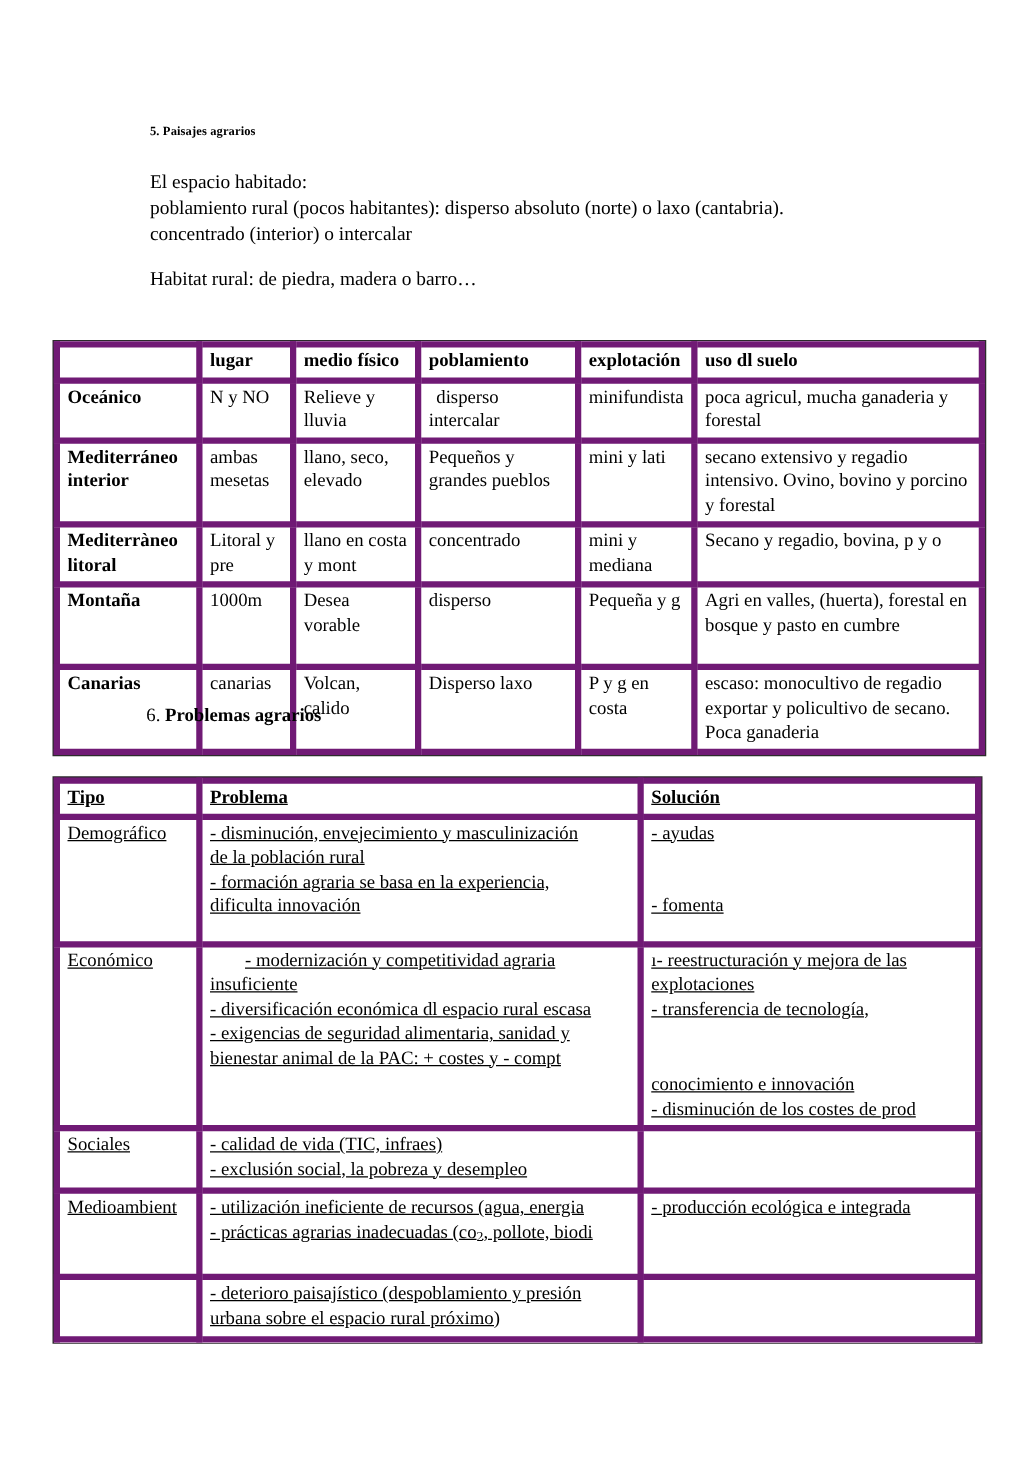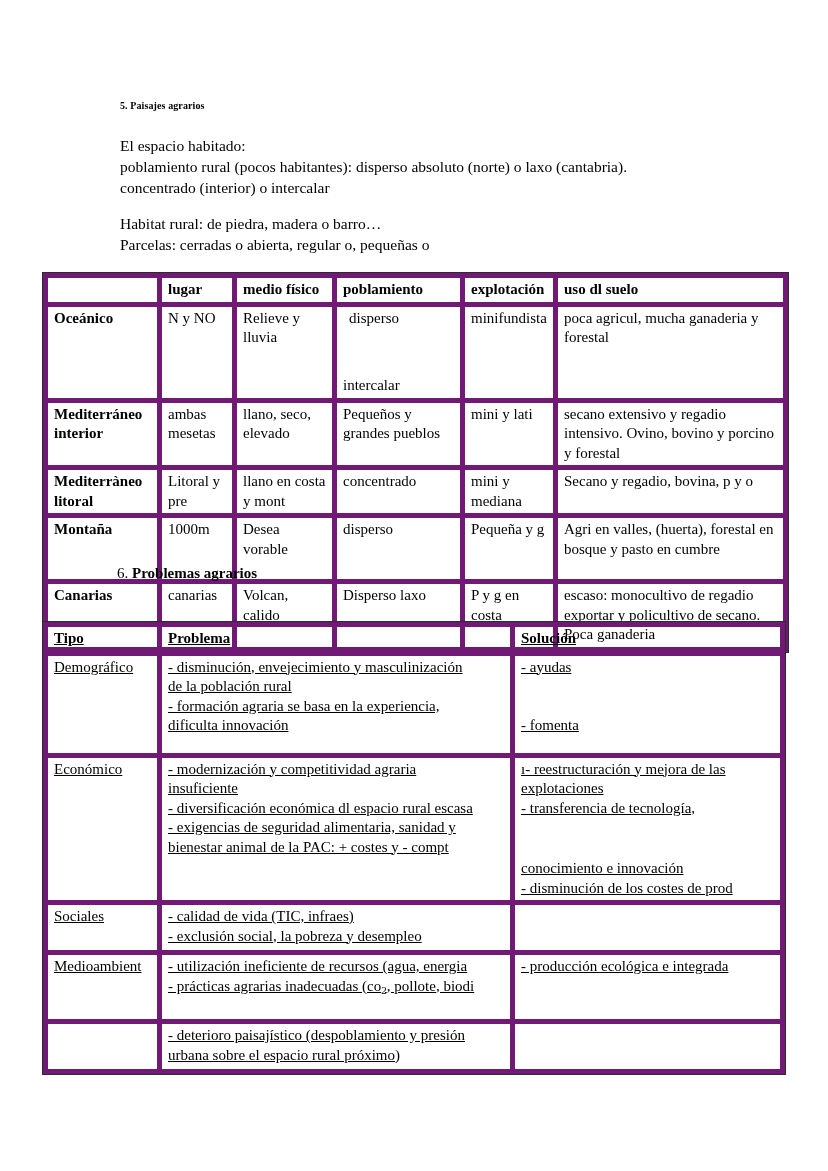--- a/index.html
+++ b/index.html
@@ -124,21 +124,20 @@
   <div class="section-heading heading-5">5. Paisajes agrarios</div>
 
   <div class="prose para-1">
     <div>El espacio habitado:</div>
     <div>poblamiento rural (pocos habitantes): disperso absoluto (norte) o laxo (cantabria).</div>
     <div>concentrado (interior) o intercalar</div>
   </div>
 
   <div class="prose para-2">
     <div>Habitat rural: de piedra, madera o barro…</div>
-    <div>Parcelas: cerradas o abierta, regular o, pequeñas o</div>
   </div>
 
   <table class="doc-table" id="table-paisajes">
     <colgroup>
       <col class="c-tipo">
         <col class="c-lugar">
         <col class="c-medio">
       <col class="c-pobl">
         <col class="c-expl">
         <col class="c-uso">
@@ -153,21 +152,21 @@
         <th>uso dl suelo</th>
       </tr>
     </thead>
     <tbody>
       <tr class="r-oceanico">
         <td class="rowhead">Oceánico</td>
         <td>N y NO</td>
         <td>Relieve y lluvia</td>
         <td>
           <span class="indent-sm" style="display: block;">disperso</span>
-          <span style="display: block; margin-top: 48px;">intercalar</span>
+          <span style="display: block;">intercalar</span>
         </td>
         <td>minifundista</td>
         <td>poca agricul, mucha ganaderia y forestal</td>
       </tr>
       <tr class="r-medint">
         <td class="rowhead">Mediterráneo interior</td>
         <td>ambas mesetas</td>
         <td>llano, seco, elevado</td>
         <td>Pequeños y grandes pueblos</td>
         <td>mini y lati</td>
@@ -231,21 +230,21 @@
           <span style="display: block;">- ayudas</span>
           <span class="blank-line"></span>
           <span class="blank-line"></span>
           <span style="display: block;">- fomenta</span>
         </td>
       </tr>
 
       <tr class="r-econ">
         <td>Económico</td>
         <td>
-          <span style="display: block;">- modernización y competitividad agraria</span>
+          <span style="display: block; margin-left: 28px;">- modernización y competitividad agraria</span>
           <span style="display: block;">insuficiente</span>
           <span style="display: block;">- diversificación económica dl espacio rural escasa</span>
           <span style="display: block;">- exigencias de seguridad alimentaria, sanidad y</span>
           <span style="display: block;">bienestar animal de la PAC: + costes y - compt</span>
         </td>
         <td>
           <span style="display: block;">ı- reestructuración y mejora de las</span>
           <span style="display: block;">explotaciones</span>
           <span style="display: block;">- transferencia de tecnología,</span>
           <span style="display: block; margin-top: 41px;">conocimiento e innovación</span>

